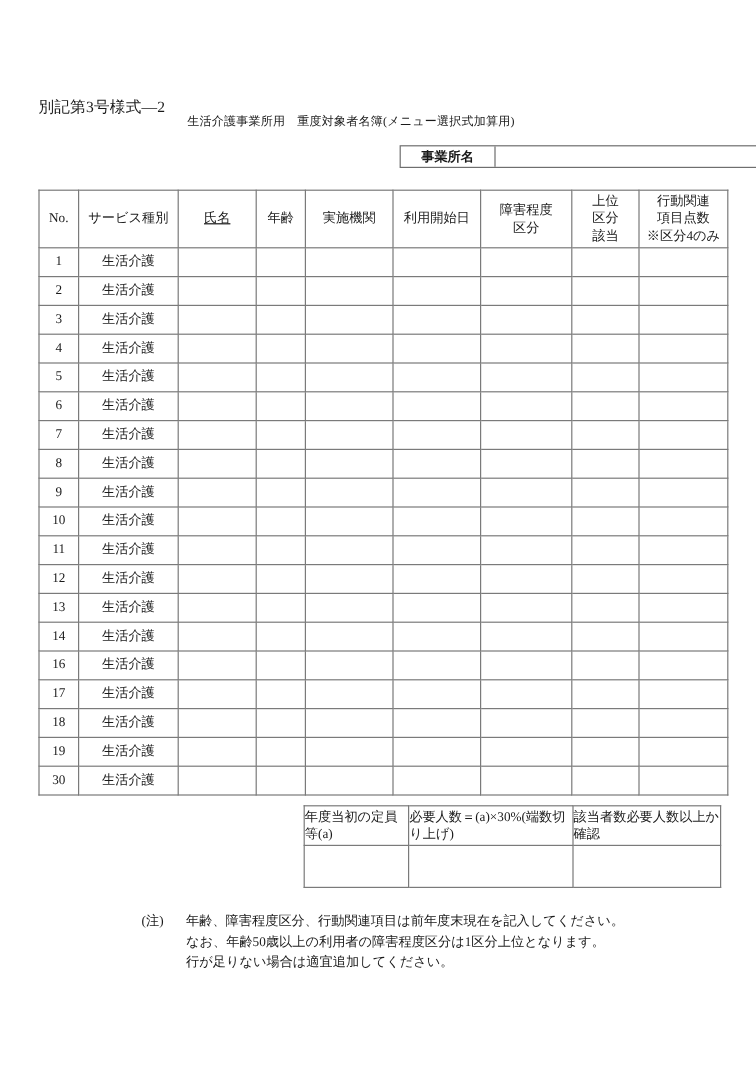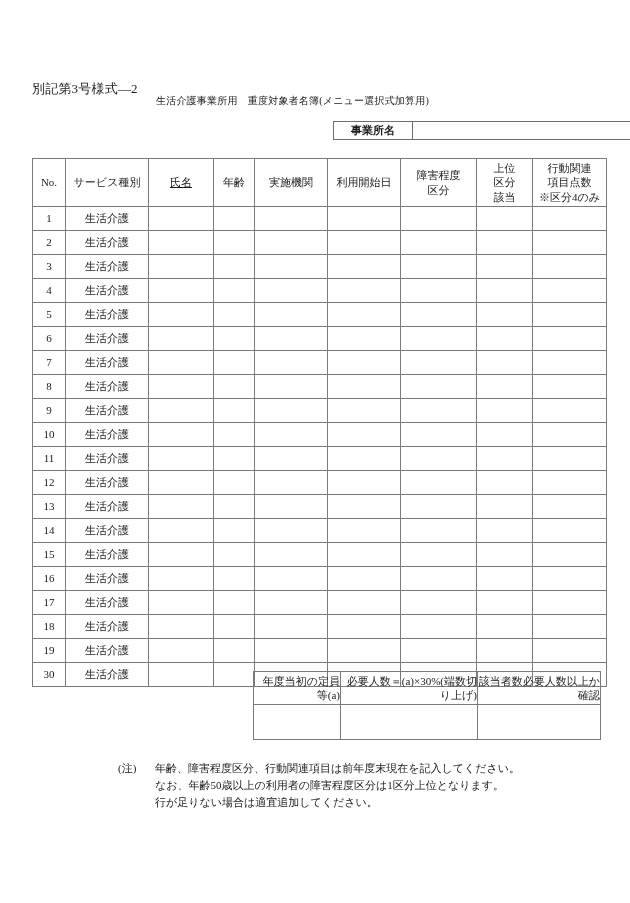--- a/index.html
+++ b/index.html
@@ -114,21 +114,21 @@
     left: 253px;
     top: 671px;
     width: 344px;
     border-collapse: collapse;
     table-layout: fixed;
   }
   .summary th, .summary td {
     border: 1px solid #7a7a7a;
     font-weight: normal;
     font-size: 11px;
-    text-align: right;
+    text-align: left;
     vertical-align: middle;
     padding: 0;
     line-height: 1.3;
   }
   .summary thead th { height: 32px; }
   .summary tbody td { height: 34px; }
   .s-capacity { width: 86px; }
   .s-required { width: 136px; }
   .s-actual   { width: 122px; }
 
@@ -344,31 +344,20 @@
           <td class="c-service">生活介護</td>
           <td class="c-name"></td>
           <td class="c-age"></td>
           <td class="c-org"></td>
           <td class="c-start"></td>
           <td class="c-level"></td>
           <td class="c-upper"></td>
           <td class="c-points"></td>
         </tr>
         <tr>
-          <td class="c-no">15</td>
-          <td class="c-service">生活介護</td>
-          <td class="c-name"></td>
-          <td class="c-age"></td>
-          <td class="c-org"></td>
-          <td class="c-start"></td>
-          <td class="c-level"></td>
-          <td class="c-upper"></td>
-          <td class="c-points"></td>
-        </tr>
-        <tr>
           <td class="c-no">16</td>
           <td class="c-service">生活介護</td>
           <td class="c-name"></td>
           <td class="c-age"></td>
           <td class="c-org"></td>
           <td class="c-start"></td>
           <td class="c-level"></td>
           <td class="c-upper"></td>
           <td class="c-points"></td>
         </tr>

